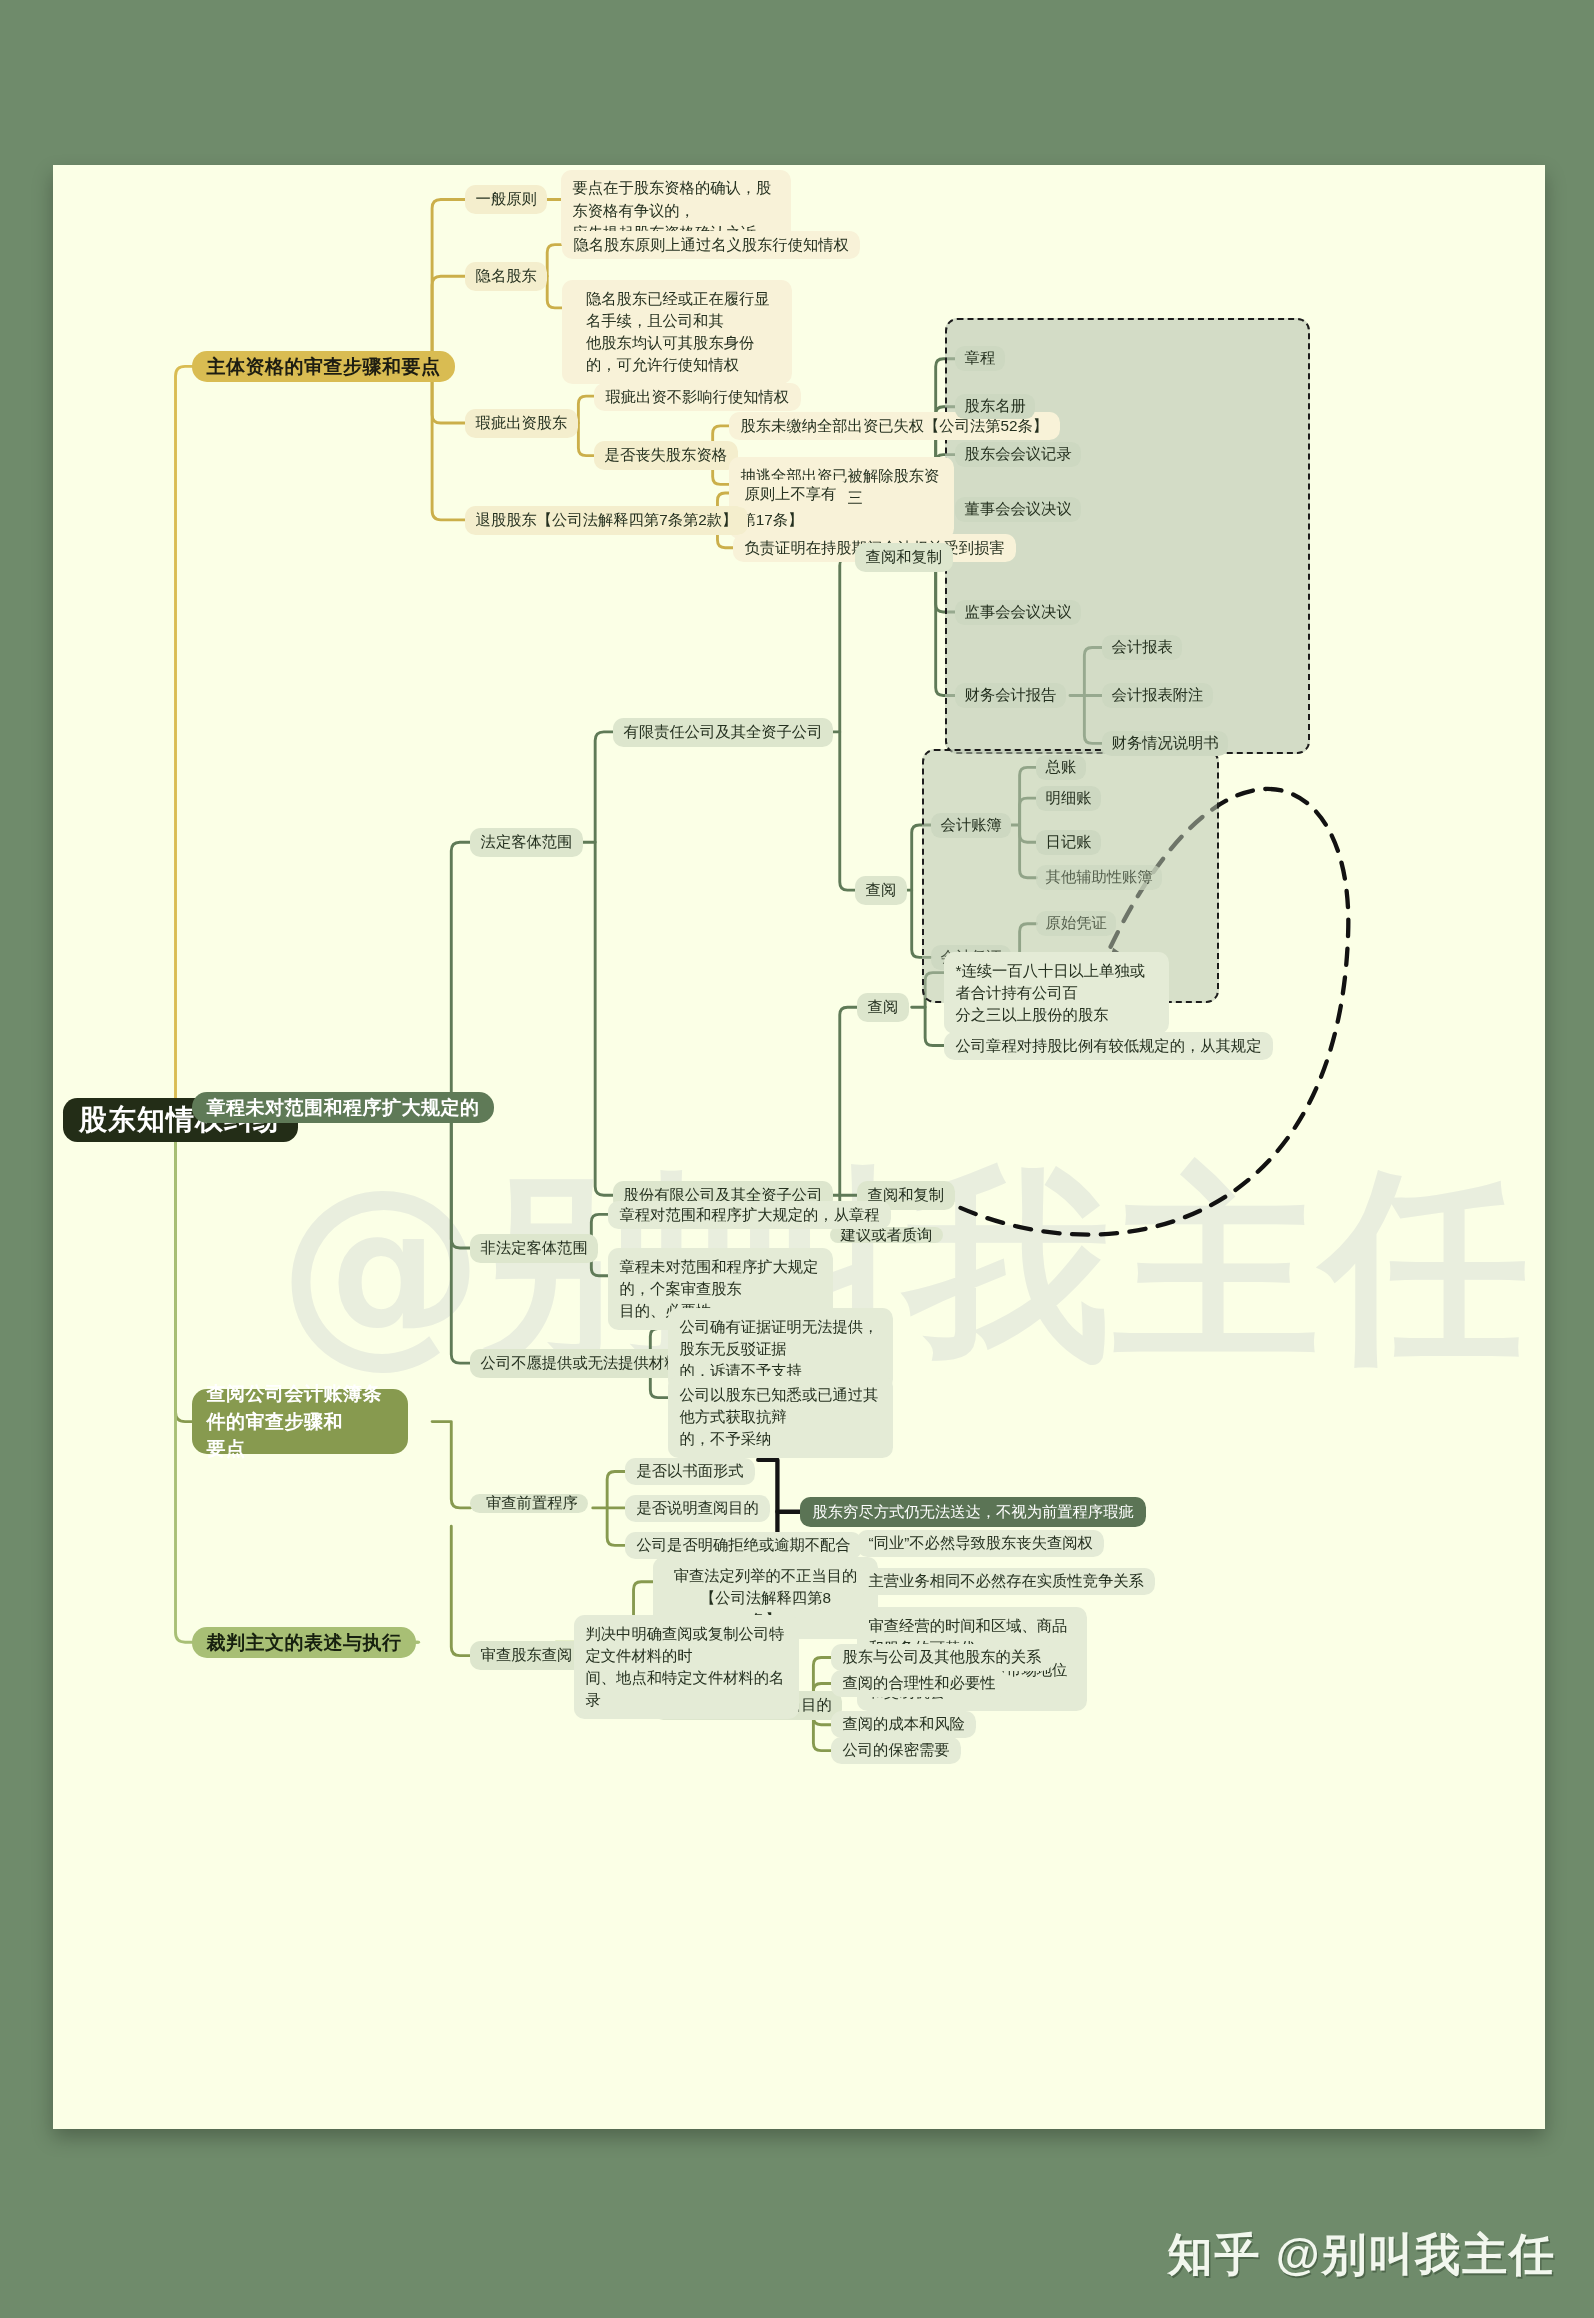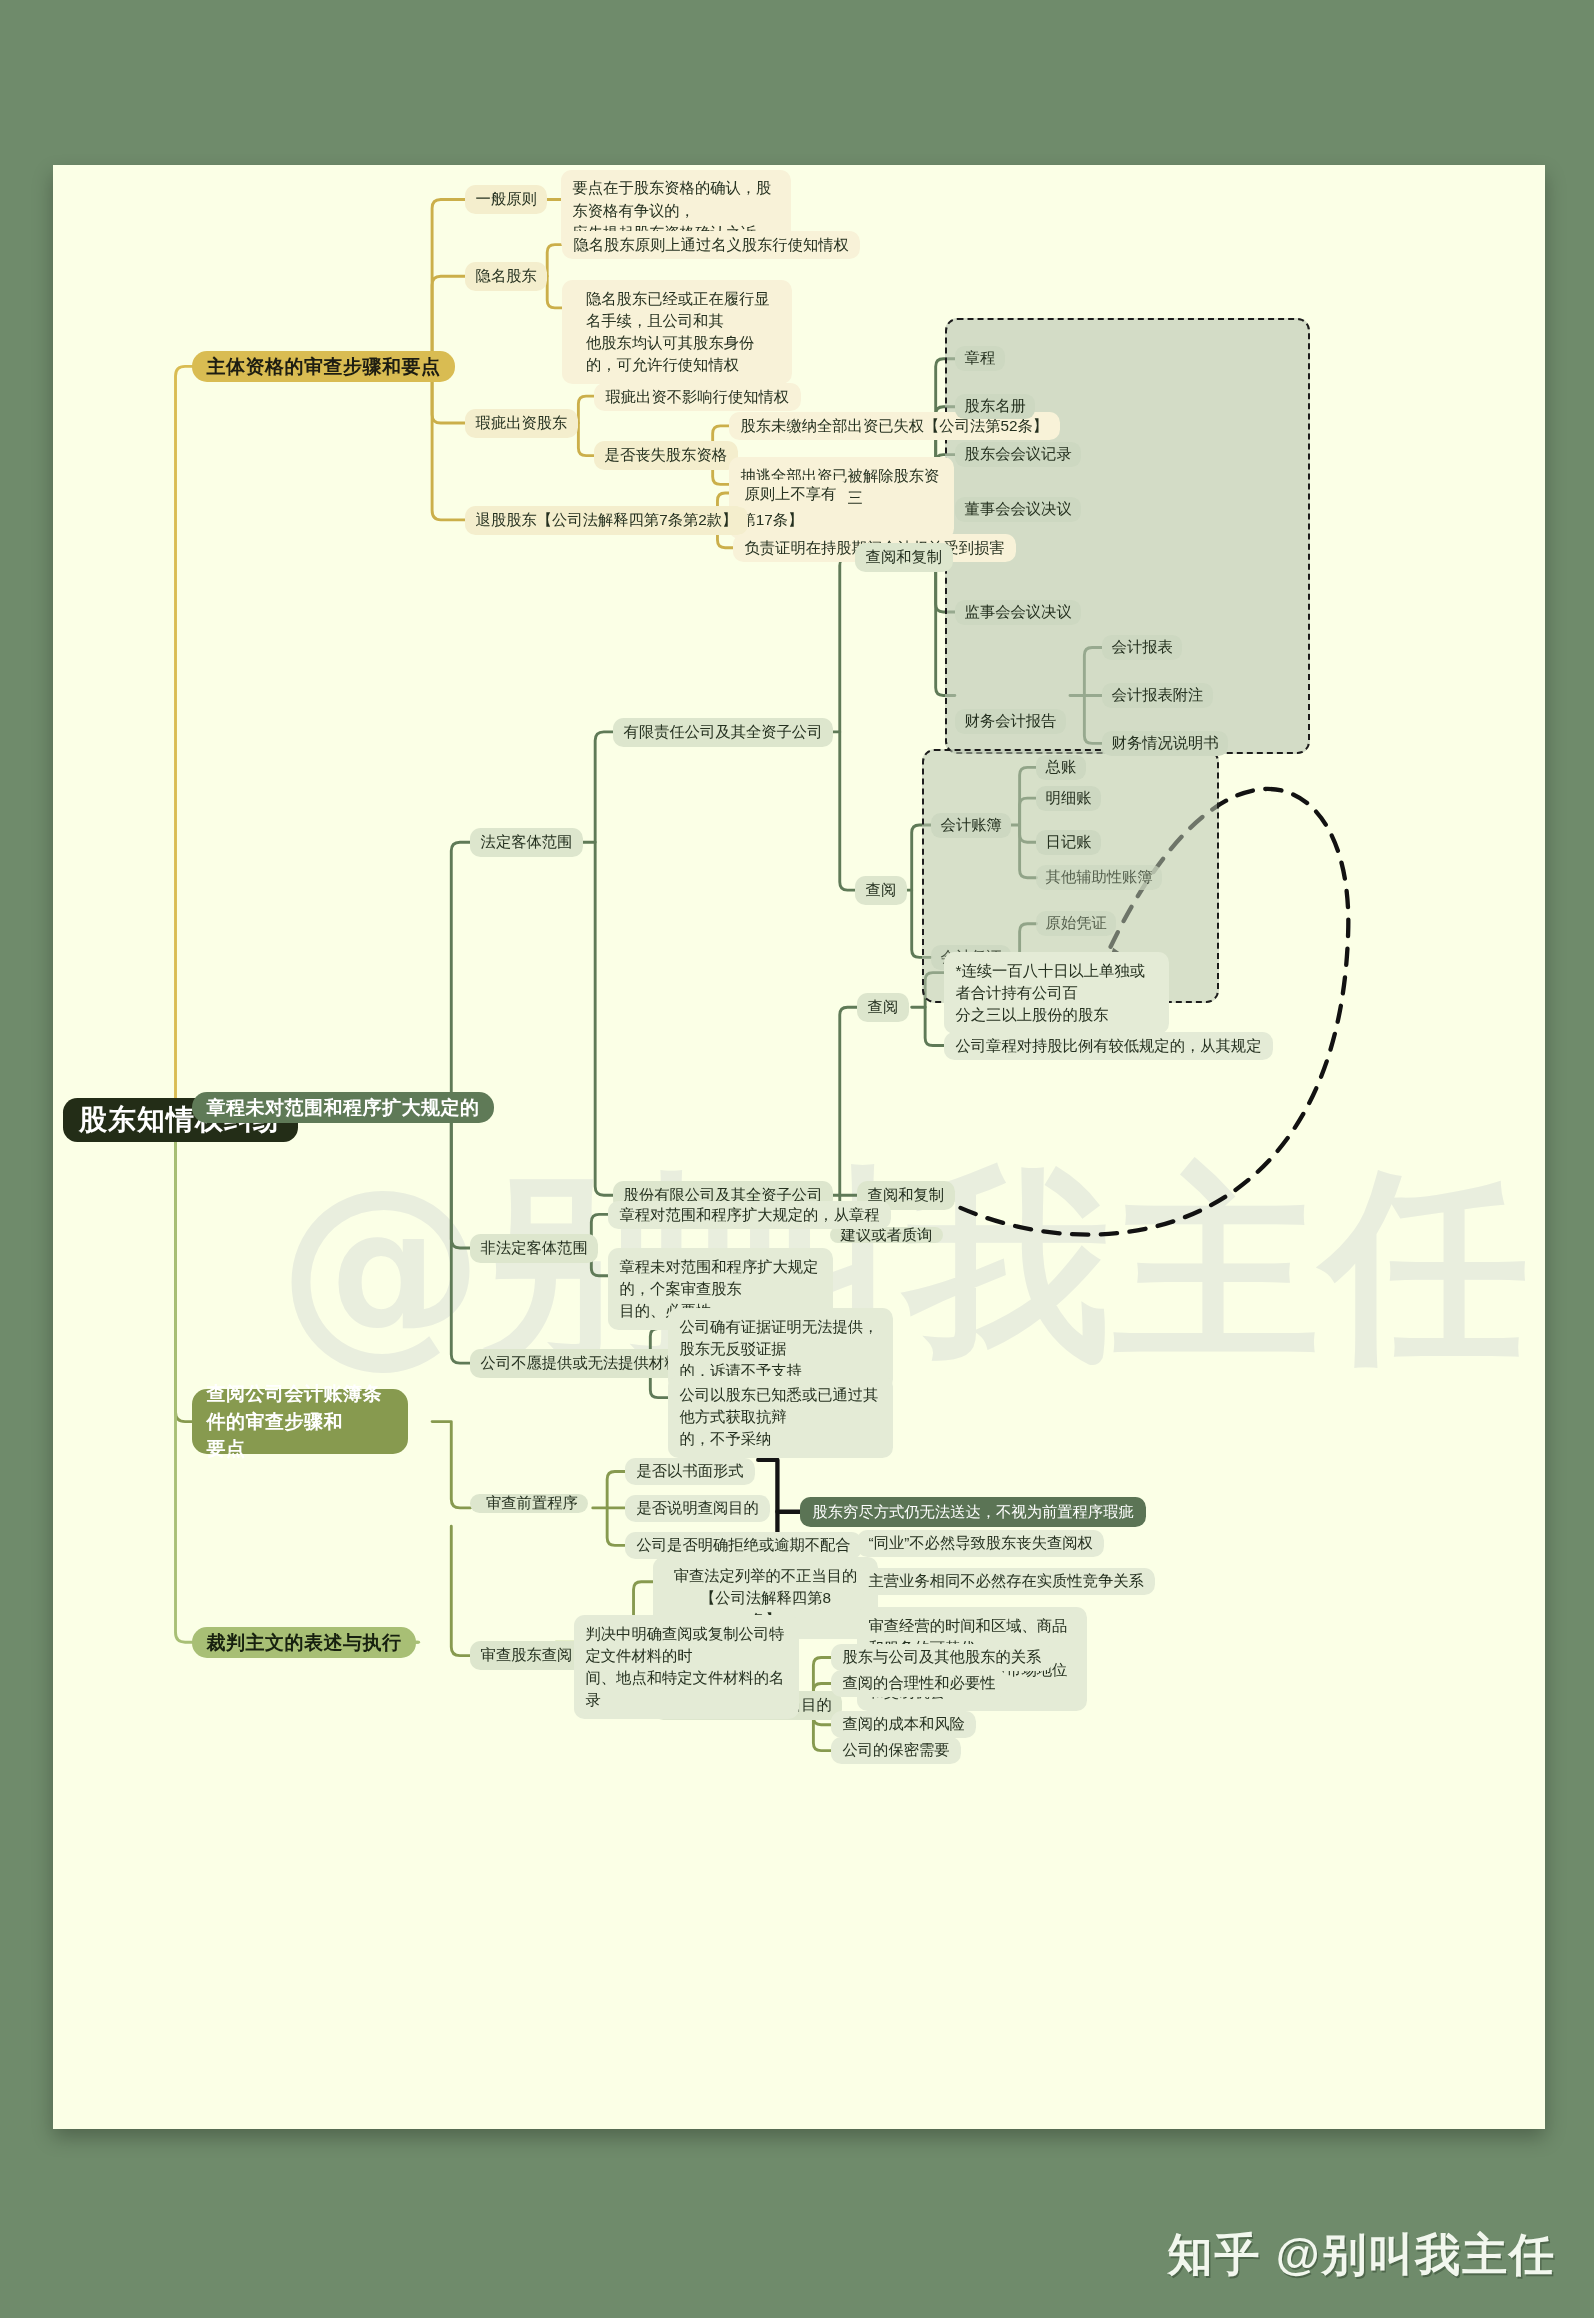--- a/index.html
+++ b/index.html
@@ -265,21 +265,21 @@
   </div>
   <div class="node nC" style="left:902px;top:277px;height:25px;">
     <span>股东会会议记录</span>
   </div>
   <div class="node nC" style="left:902px;top:380px;height:25px;transform:translateY(-48px);">
     <span>董事会会议决议</span>
   </div>
   <div class="node nC" style="left:902px;top:435px;height:25px;">
     <span>监事会会议决议</span>
   </div>
-  <div class="node nC" style="left:902px;top:544px;height:25px;text-align:center;">
+  <div class="node nC" style="left:902px;top:518px;height:25px;text-align:center;">
     <span>财务会计报告</span>
   </div>
   <div class="node nC" style="left:1049px;top:470px;height:25px;">
     <span>会计报表</span>
   </div>
   <div class="node nC" style="left:1049px;top:518px;height:25px;">
     <span>会计报表附注</span>
   </div>
   <div class="node nC" style="left:1049px;top:566px;height:25px;">
     <span>财务情况说明书</span>

